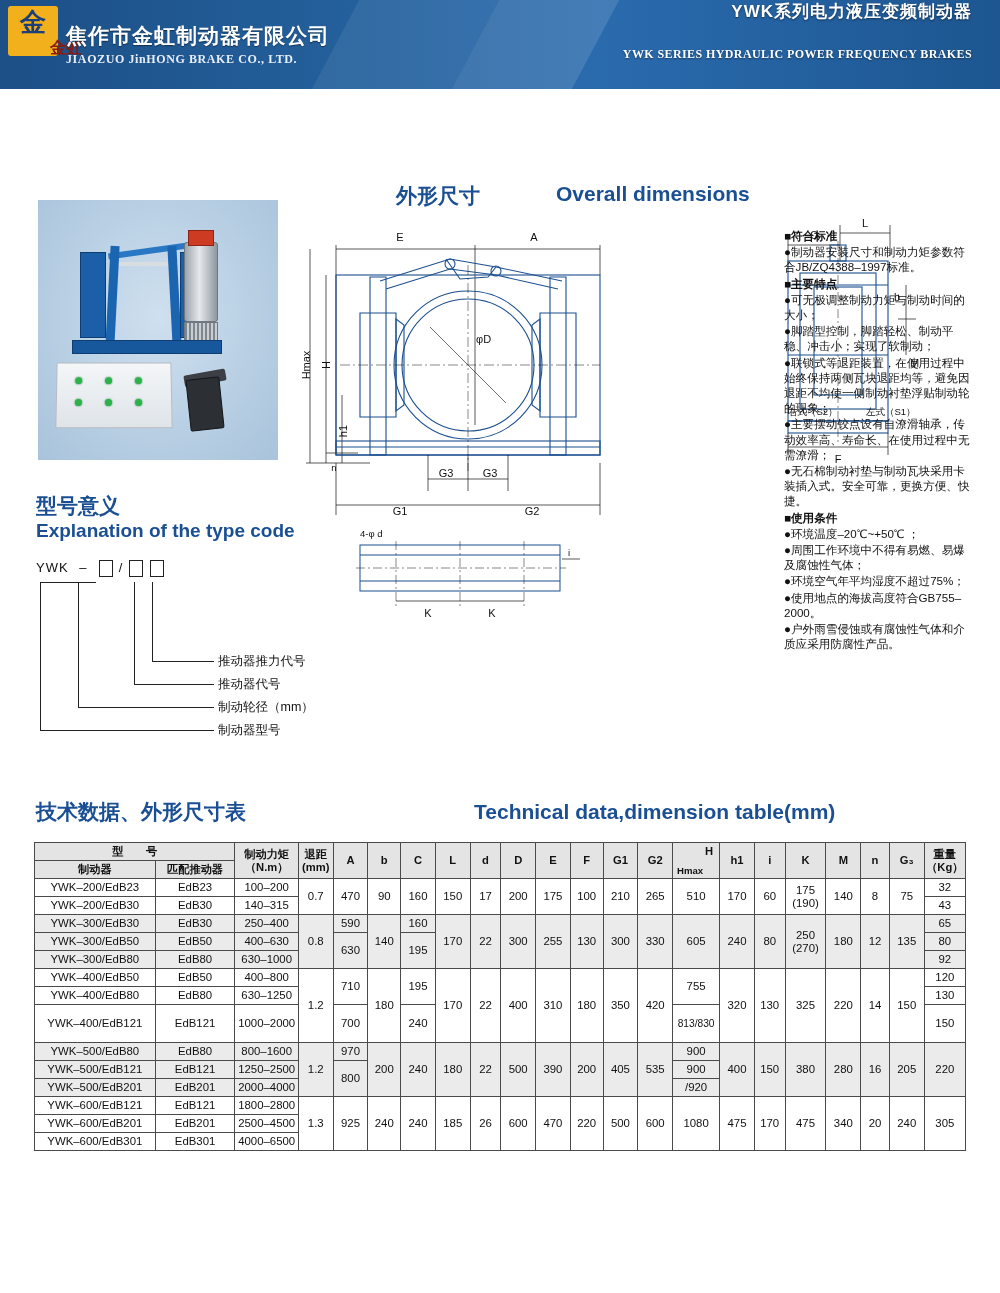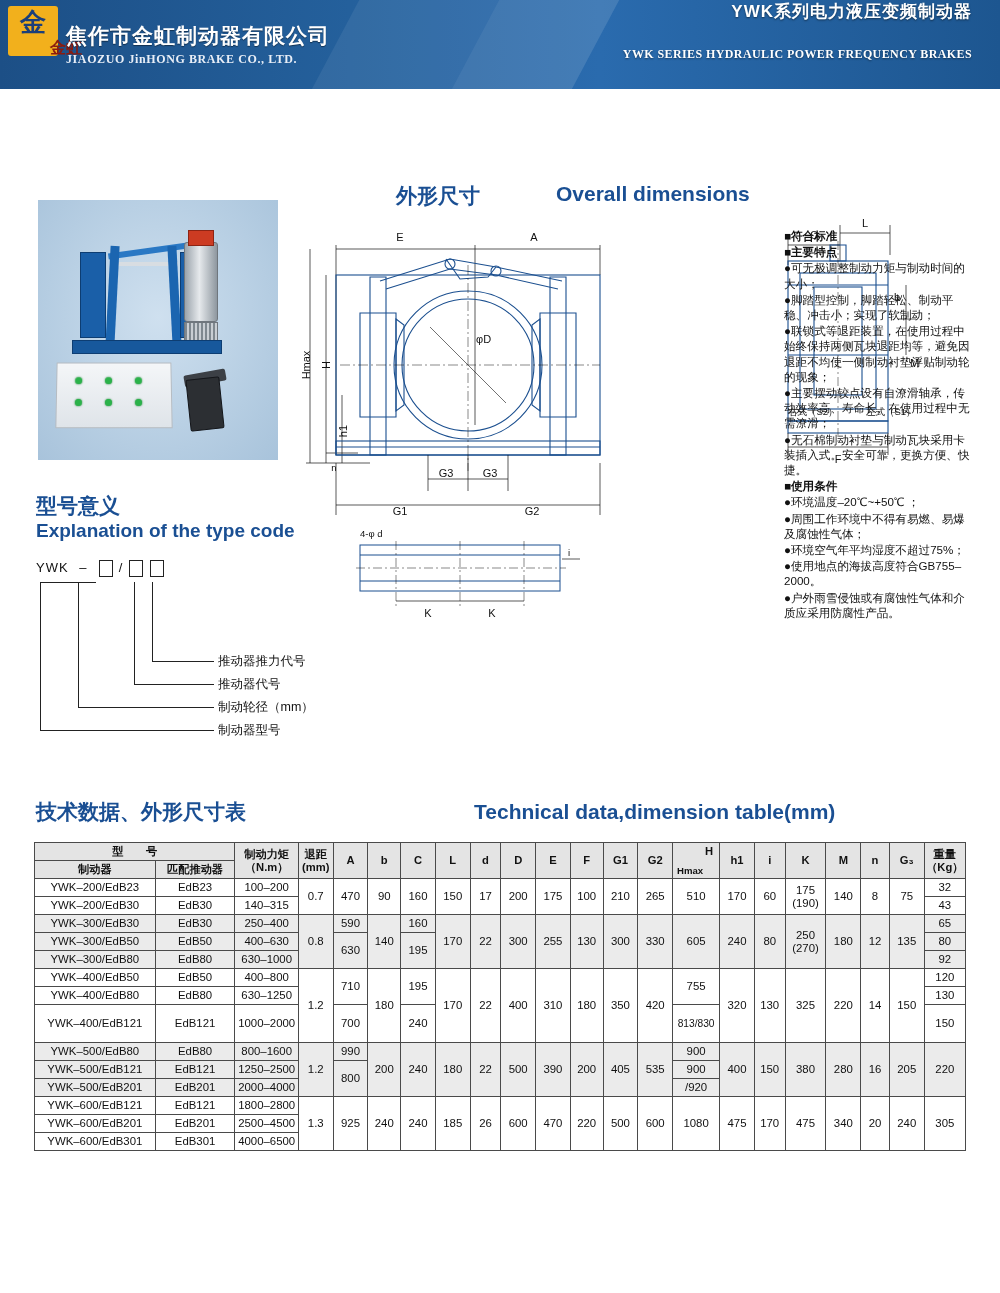--- a/index.html
+++ b/index.html
@@ -357,20 +357,21 @@
     <line x1="18" y1="218" x2="18" y2="240"></line>
     <line x1="118" y1="218" x2="118" y2="240"></line>
   </g>
   <text class="dim" x="68" y="248" text-anchor="middle">F</text>
   <text class="dimsm" x="18" y="200">右式（S2）</text>
   <text class="dimsm" x="96" y="200">左式（S1）</text>
 </svg>
 
 <div class="features">
   <p class="b">■符合标准</p>
+  <p>●制动器安装尺寸和制动力矩参数符合JB/ZQ4388–1997标准。</p>
   <p class="b">■主要特点</p>
   <p>●可无极调整制动力矩与制动时间的大小；</p>
   <p>●脚踏型控制，脚踏轻松、制动平稳、冲击小；实现了软制动；</p>
   <p>●联锁式等退距装置，在使用过程中始终保持两侧瓦块退距均等，避免因退距不均使一侧制动衬垫浮贴制动轮的现象；</p>
   <p>●主要摆动铰点设有自潦滑轴承，传动效率高、寿命长、在使用过程中无需潦滑；</p>
   <p>●无石棉制动衬垫与制动瓦块采用卡装插入式。安全可靠，更换方便、快捷。</p>
   <p class="b">■使用条件</p>
   <p>●环境温度–20℃~+50℃ ；</p>
   <p>●周围工作环境中不得有易燃、易爆及腐蚀性气体；</p>
   <p>●环境空气年平均湿度不超过75%；</p>
@@ -534,21 +535,21 @@
       <td>240</td>
       <td class="small" style="white-space:pre-line">813/830</td>
       <td>150</td>
     </tr>
 
     <tr class="alt">
       <td>YWK–500/EdB80</td>
       <td>EdB80</td>
       <td>800–1600</td>
       <td rowspan="3" class="alt">1.2</td>
-      <td class="alt">990</td>
+      <td class="alt">970</td>
       <td rowspan="3" class="alt">200</td>
       <td rowspan="3" class="alt">240</td>
       <td rowspan="3" class="alt">180</td>
       <td rowspan="3" class="alt">22</td>
       <td rowspan="3" class="alt">500</td>
       <td rowspan="3" class="alt">390</td>
       <td rowspan="3" class="alt">200</td>
       <td rowspan="3" class="alt">405</td>
       <td rowspan="3" class="alt">535</td>
       <td class="alt">900</td>

